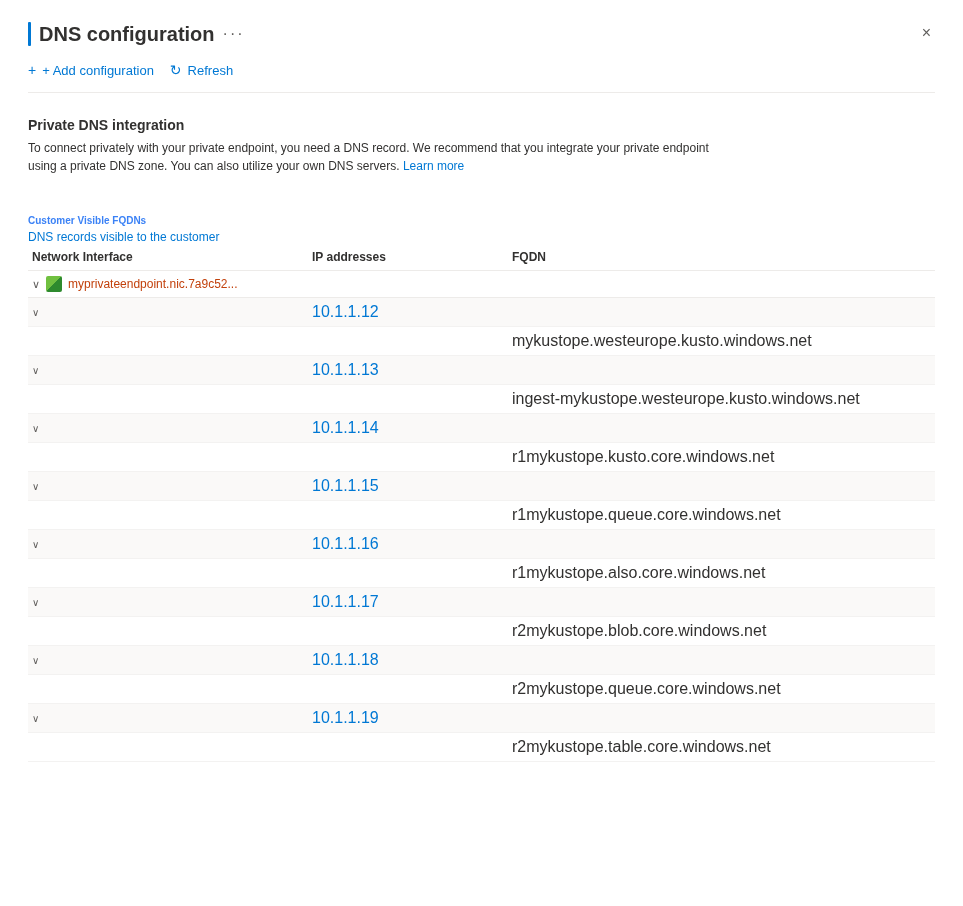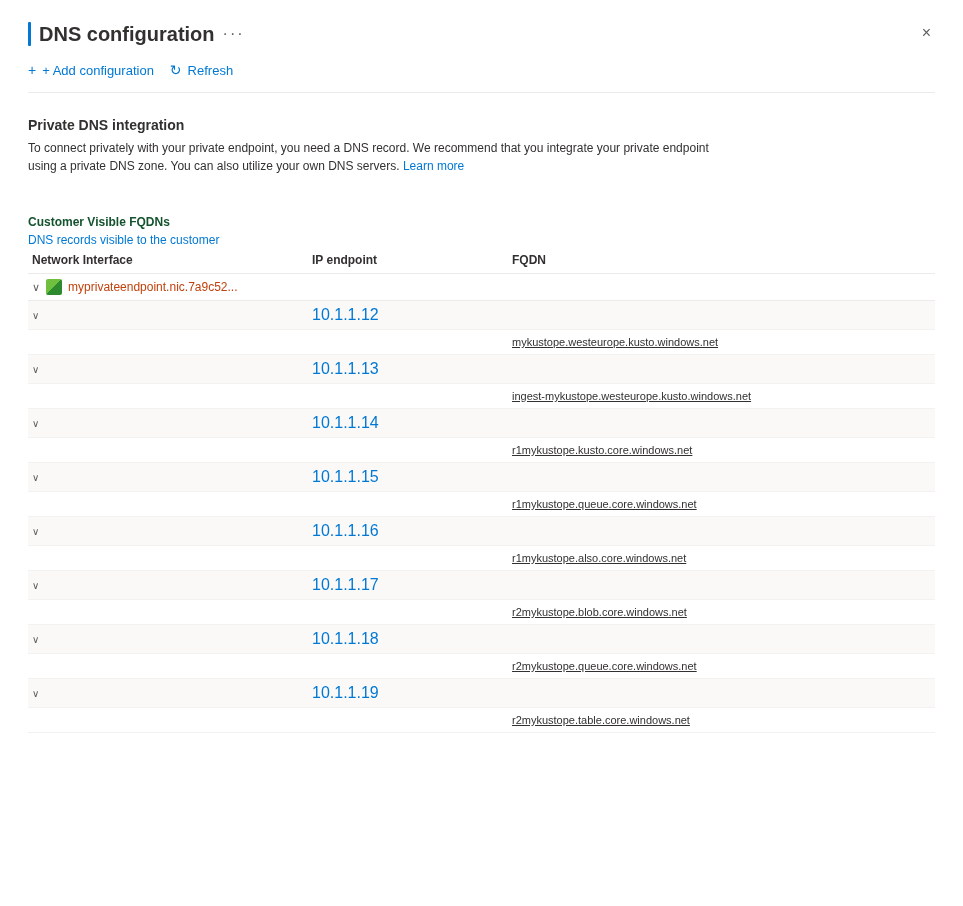--- a/index.html
+++ b/index.html
@@ -85,23 +85,23 @@
       line-height: 1.5;
       margin-bottom: 40px;
       max-width: 700px;
     }
     .section-desc a, .learn-more {
       color: #0078d4;
       text-decoration: none;
       cursor: pointer;
     }
     .fqdn-section-title {
-      font-size: 12px;
+      font-size: 10px;
       font-weight: 700;
-      color: #14532d;
+      color: #3b82f6;
       margin-bottom: 4px;
     }
     .fqdn-section-subtitle {
       font-size: 12px;
       color: #0078d4;
     }
     .fqdn-table {
       width: 100%;
       border-collapse: collapse;
     }
@@ -151,22 +151,21 @@
       color: #c2410c;
       font-size: 12px;
       cursor: pointer;
     }
     .ip-address {
       color: #0078d4;
       font-size: 16px;
     }
     .fqdn-value {
       color: #323130;
-      font-size: 11px;
-      text-decoration: underline;
+      font-size: 16px;
     }
     .ip-row td { background: #faf9f8; }
     .fqdn-row td { background: #fff; border-bottom: 1px solid #f3f2f1; }
     .sub-chevron {
       font-size: 10px;
       color: #605e5c;
     }
   </style>
 </head>
 <body>
@@ -202,21 +201,21 @@
   </div>
 
   <div class="fqdn-wrapper">
     <div class="fqdn-section-title">Customer Visible FQDNs</div>
     <div class="fqdn-section-subtitle">DNS records visible to the customer</div>
 
     <table class="fqdn-table">
       <thead>
         <tr>
           <th class="col-network">Network Interface</th>
-          <th class="col-ip">IP endpoint</th>
+          <th class="col-ip">IP addresses</th>
           <th class="col-fqdn">FQDN</th>
         </tr>
       </thead>
       <tbody id="fqdn-tbody">
 
         <tr class="network-interface-row">
           <td colspan="3">
             <div class="nic-cell">
               <span class="chevron-icon">∨</span>
               <span class="nic-icon"></span>

